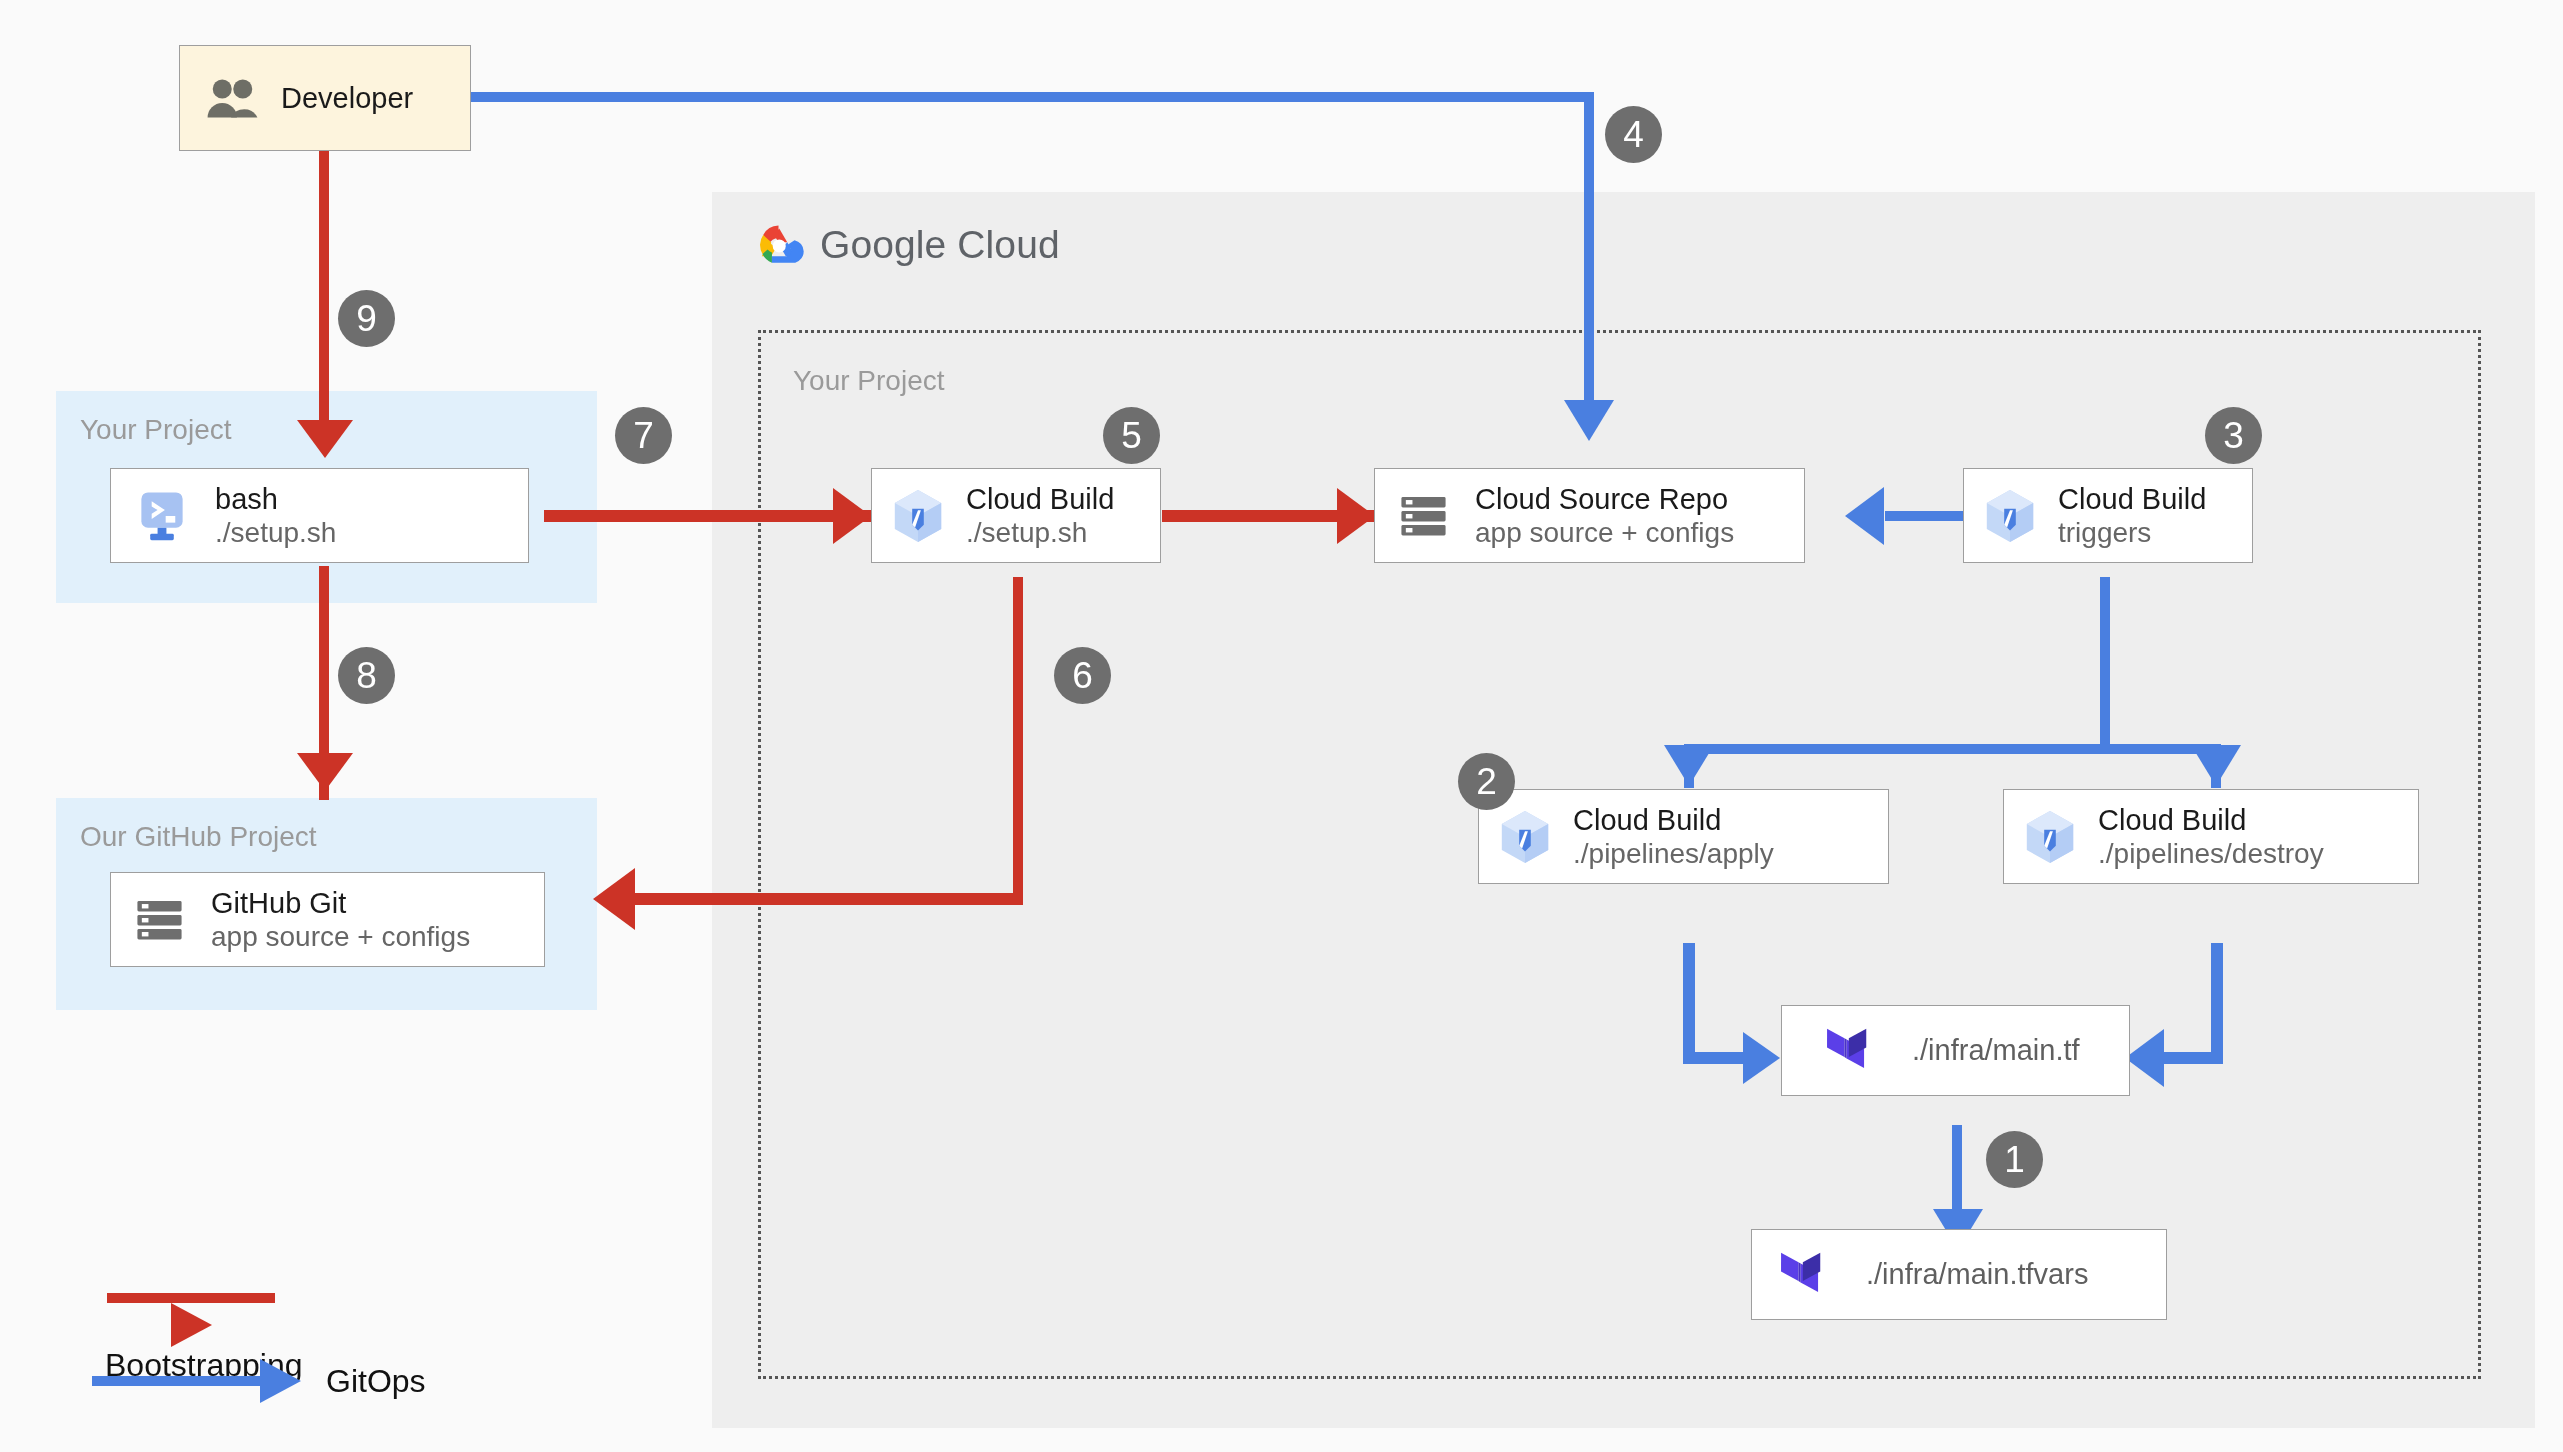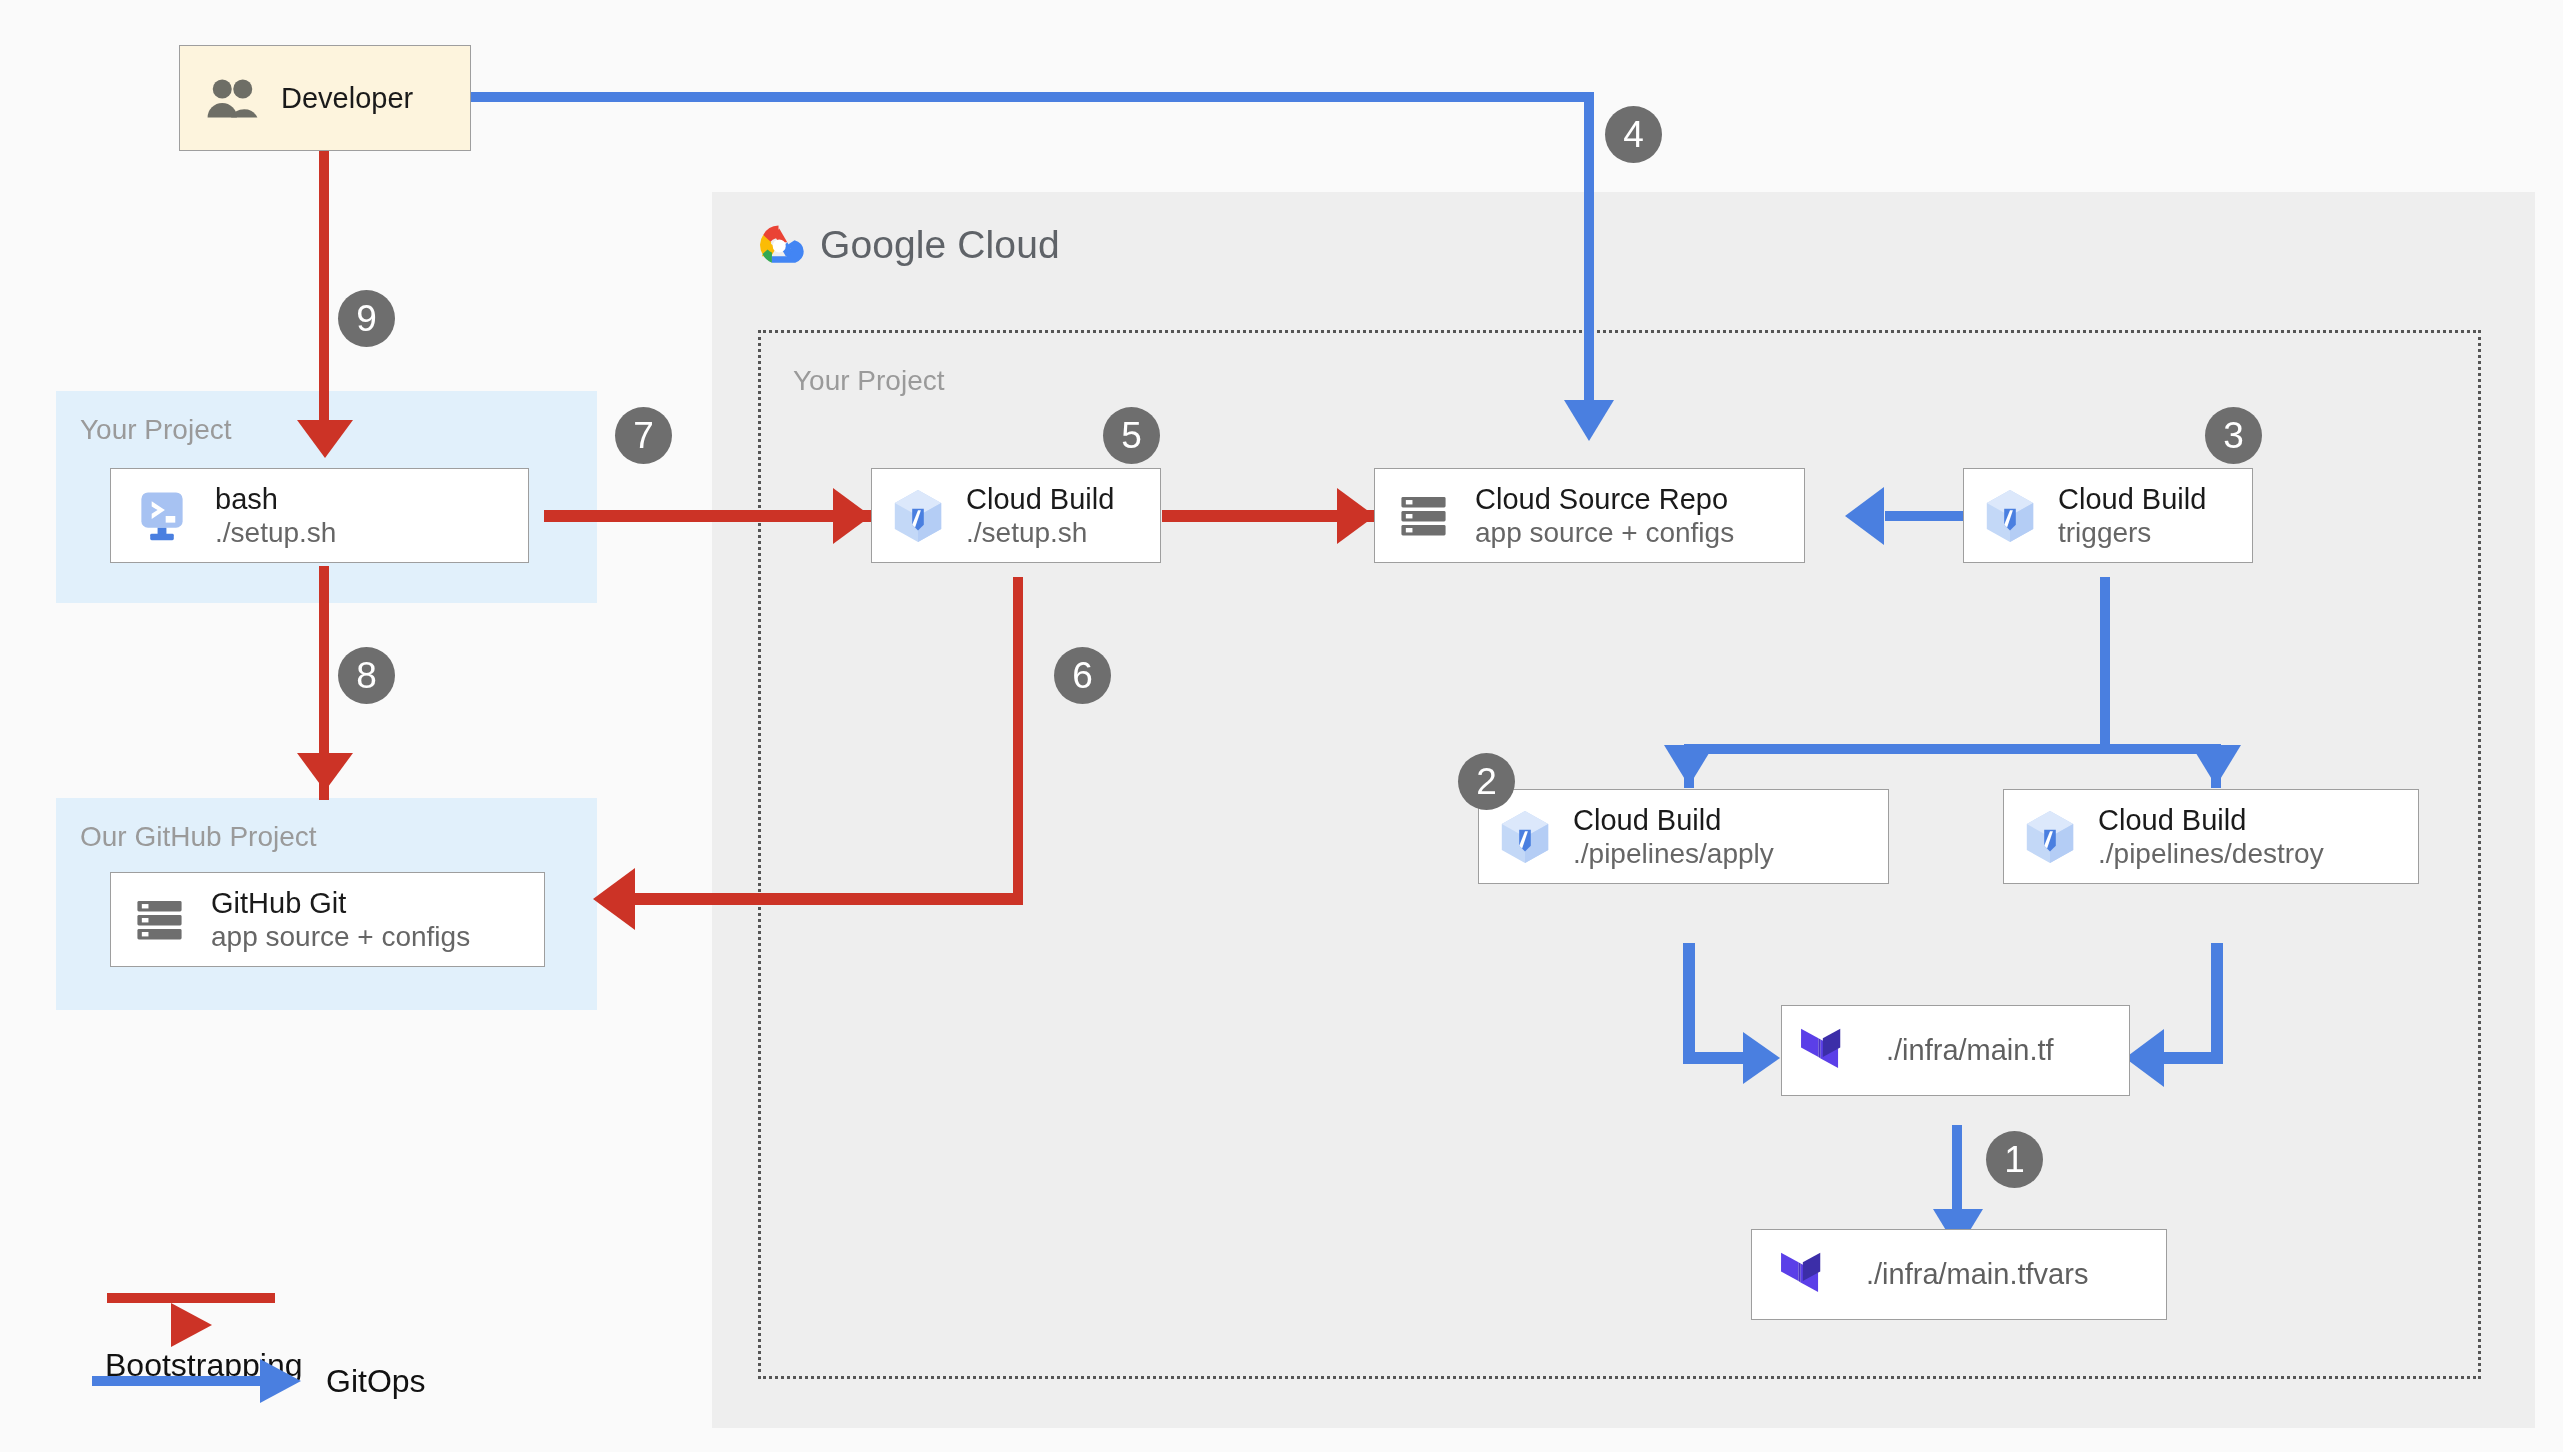--- a/index.html
+++ b/index.html
@@ -247,21 +247,21 @@
         <path d="M30 30 L46 30 L46 52 L38 60 L30 52 Z" fill="#4a7fe0"></path>
         <path d="M42 32 L34 56 L30 52 L38 32 Z" fill="#ffffff"></path>
       </svg>
     </span>
     <span class="txt">
       <span class="t1">Cloud Build</span>
       <span class="t2">./pipelines/destroy</span>
     </span>
   </div>
 
-  <div class="node single" style="left:1781px;top:1005px;width:349px;height:91px;padding-left:16px;gap:34px;">
+  <div class="node single" style="left:1781px;top:1005px;width:349px;height:91px;padding-left:42px;gap:34px;">
     <span class="ico">
       <svg width="54" height="61" viewBox="0 0 74 84">
         <path d="M4 12 L28 25 L28 51 L4 38 Z" fill="#5b3fe8"></path>
         <path d="M31 27 L55 40 L55 66 L31 53 Z" fill="#5b3fe8"></path>
         <path d="M58 12 L58 38 L34 51 L34 25 Z" fill="#3c2ea8"></path>
         <path d="M31 27 L31 53 L28 51 L28 25 Z" fill="#4a33c4"></path>
       </svg>
     </span>
     <span class="txt">
       <span class="t1">./infra/main.tf</span>

